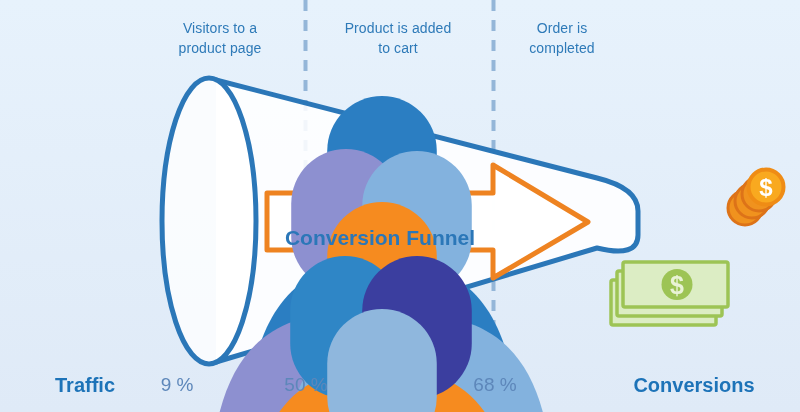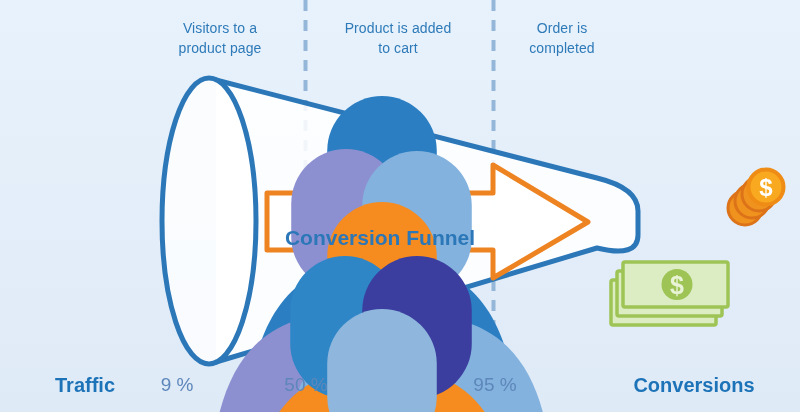--- a/index.html
+++ b/index.html
@@ -101,16 +101,16 @@
   <div id="stage-label-1" class="overlay stage-label">Product is added
 to cart</div>
 
   <div id="arrow-label-box" class="overlay">
     <span id="arrow-label">Conversion Funnel</span>
   </div>
 
   <div id="traffic-label" class="overlay group-label">Traffic</div>
   <div id="percent-0" class="overlay percent-label">9 %</div>
   <div id="percent-1" class="overlay percent-label">50 %</div>
-  <div id="percent-2" class="overlay percent-label">95 %</div>
+  <div id="percent-2" class="overlay percent-label">68 %</div>
   <div id="conversions-label" class="overlay group-label">Conversions</div>
 
 </div>
 
 </body></html>

